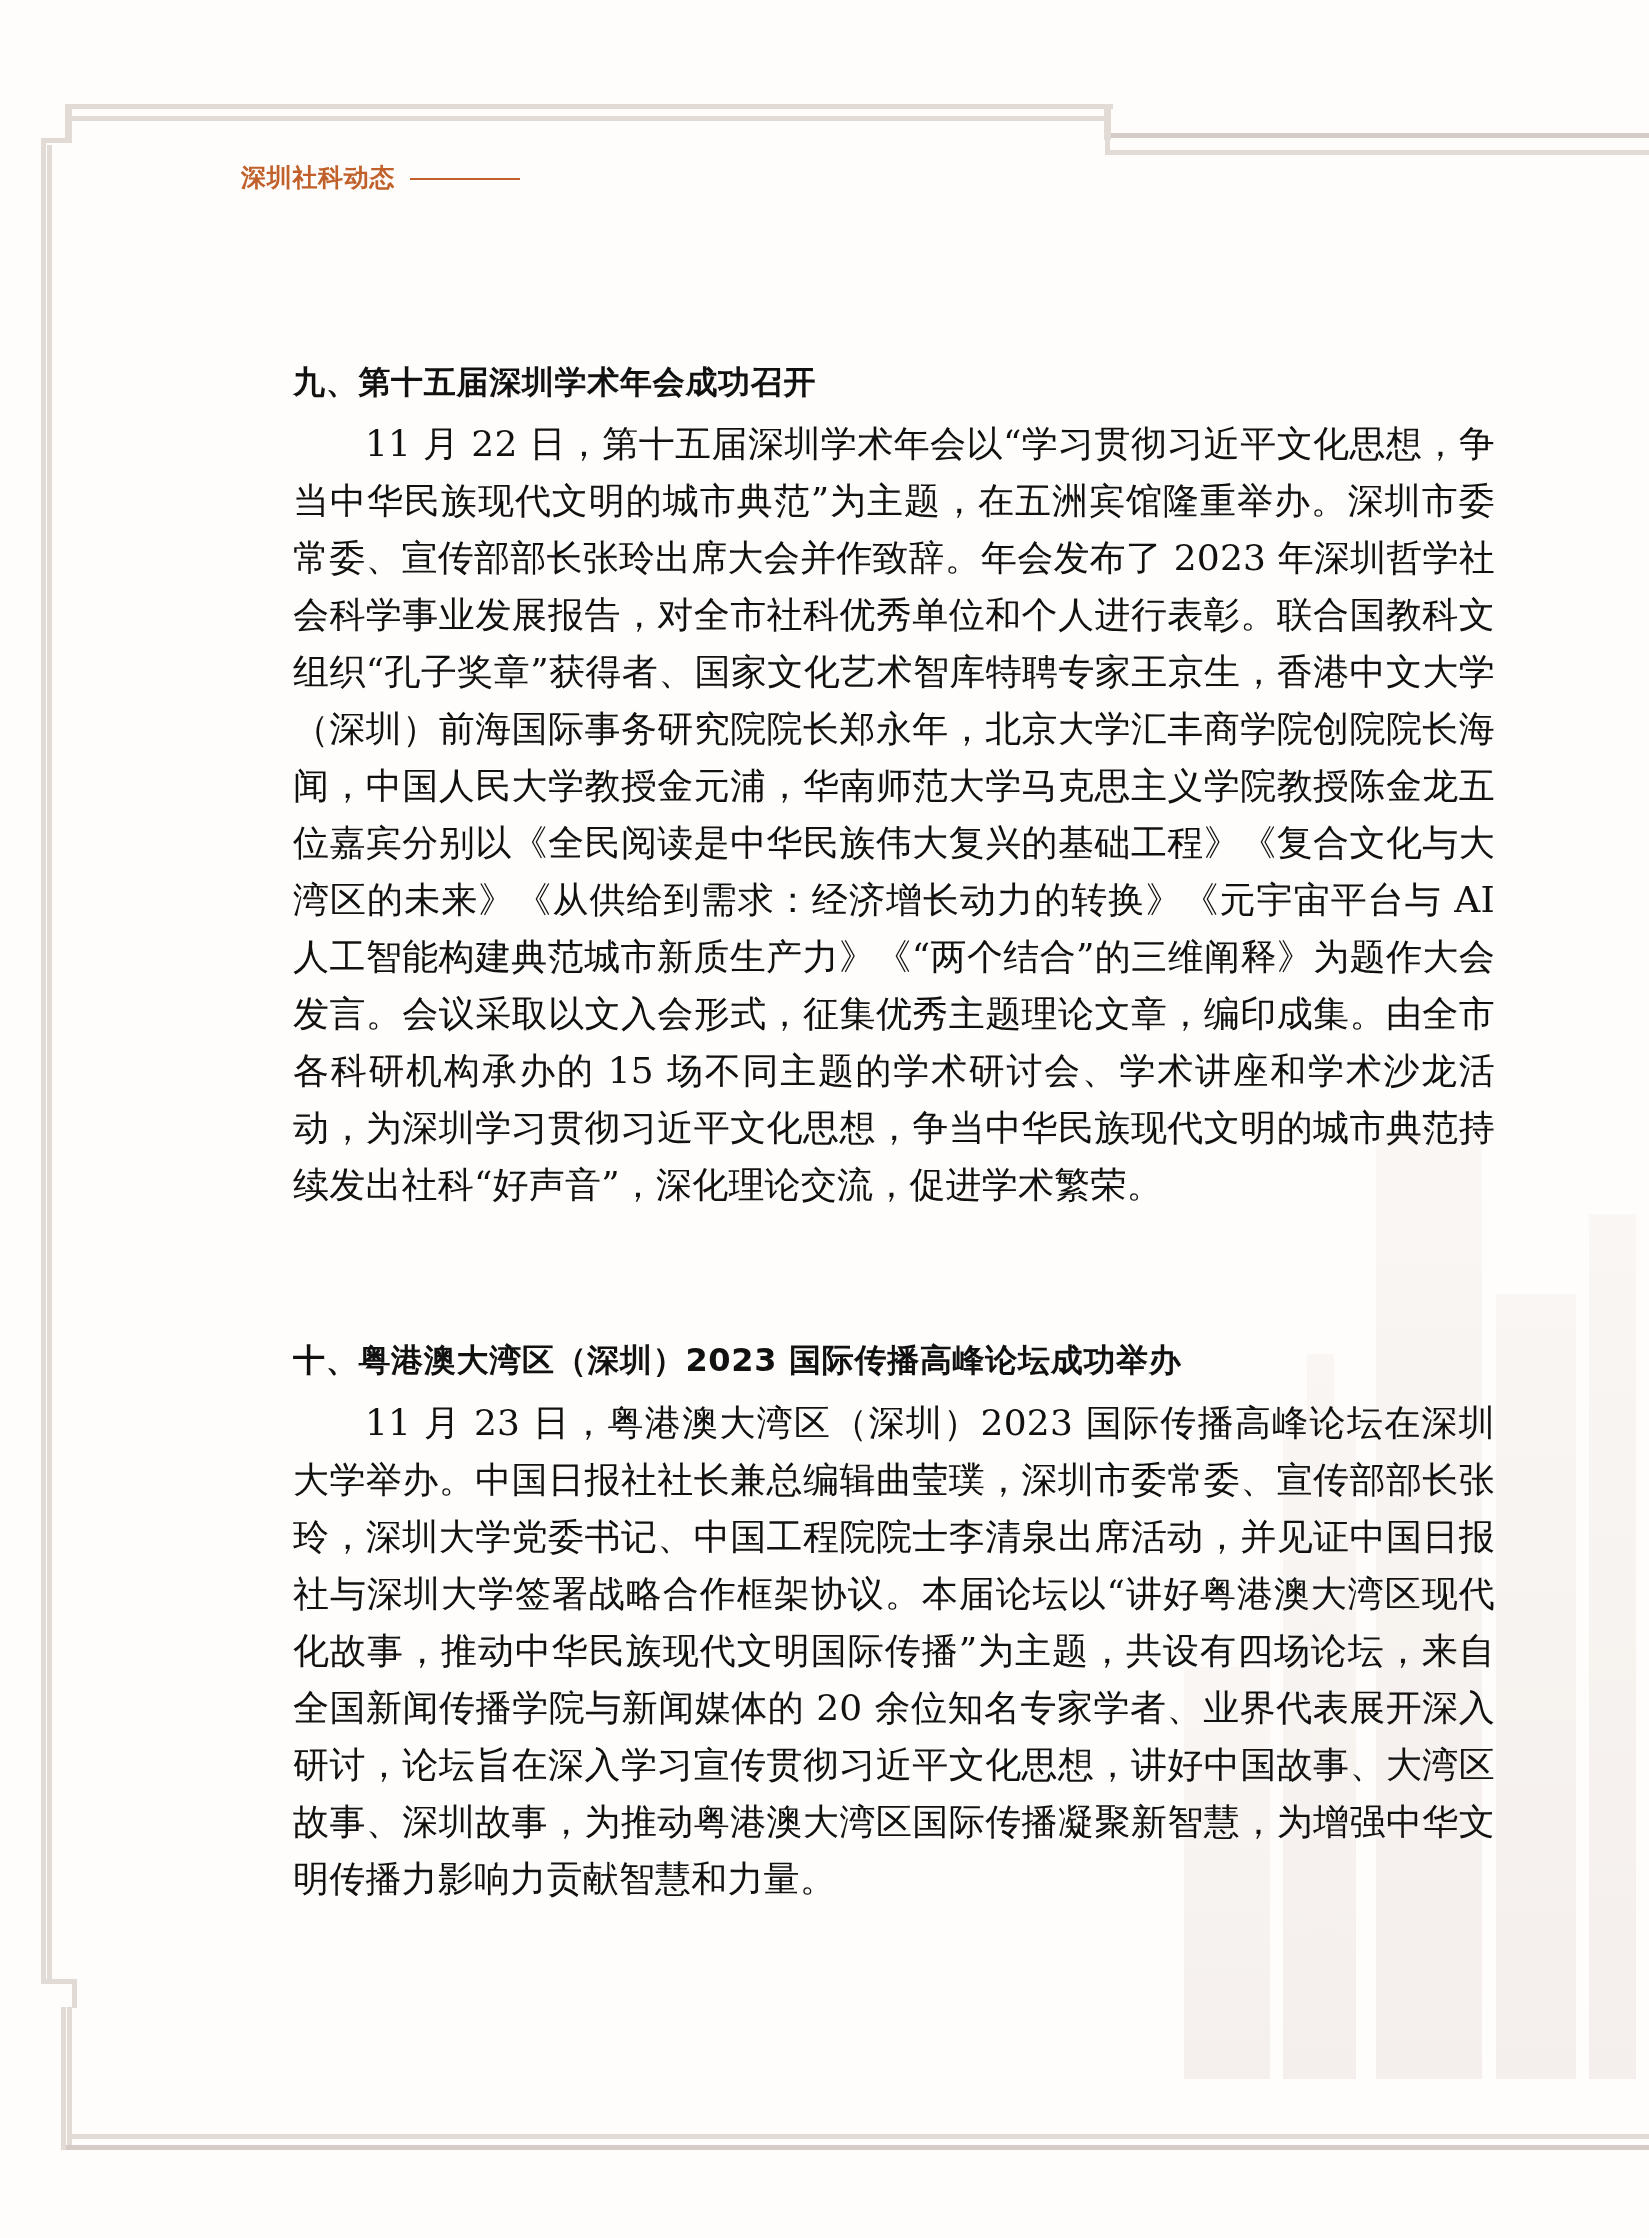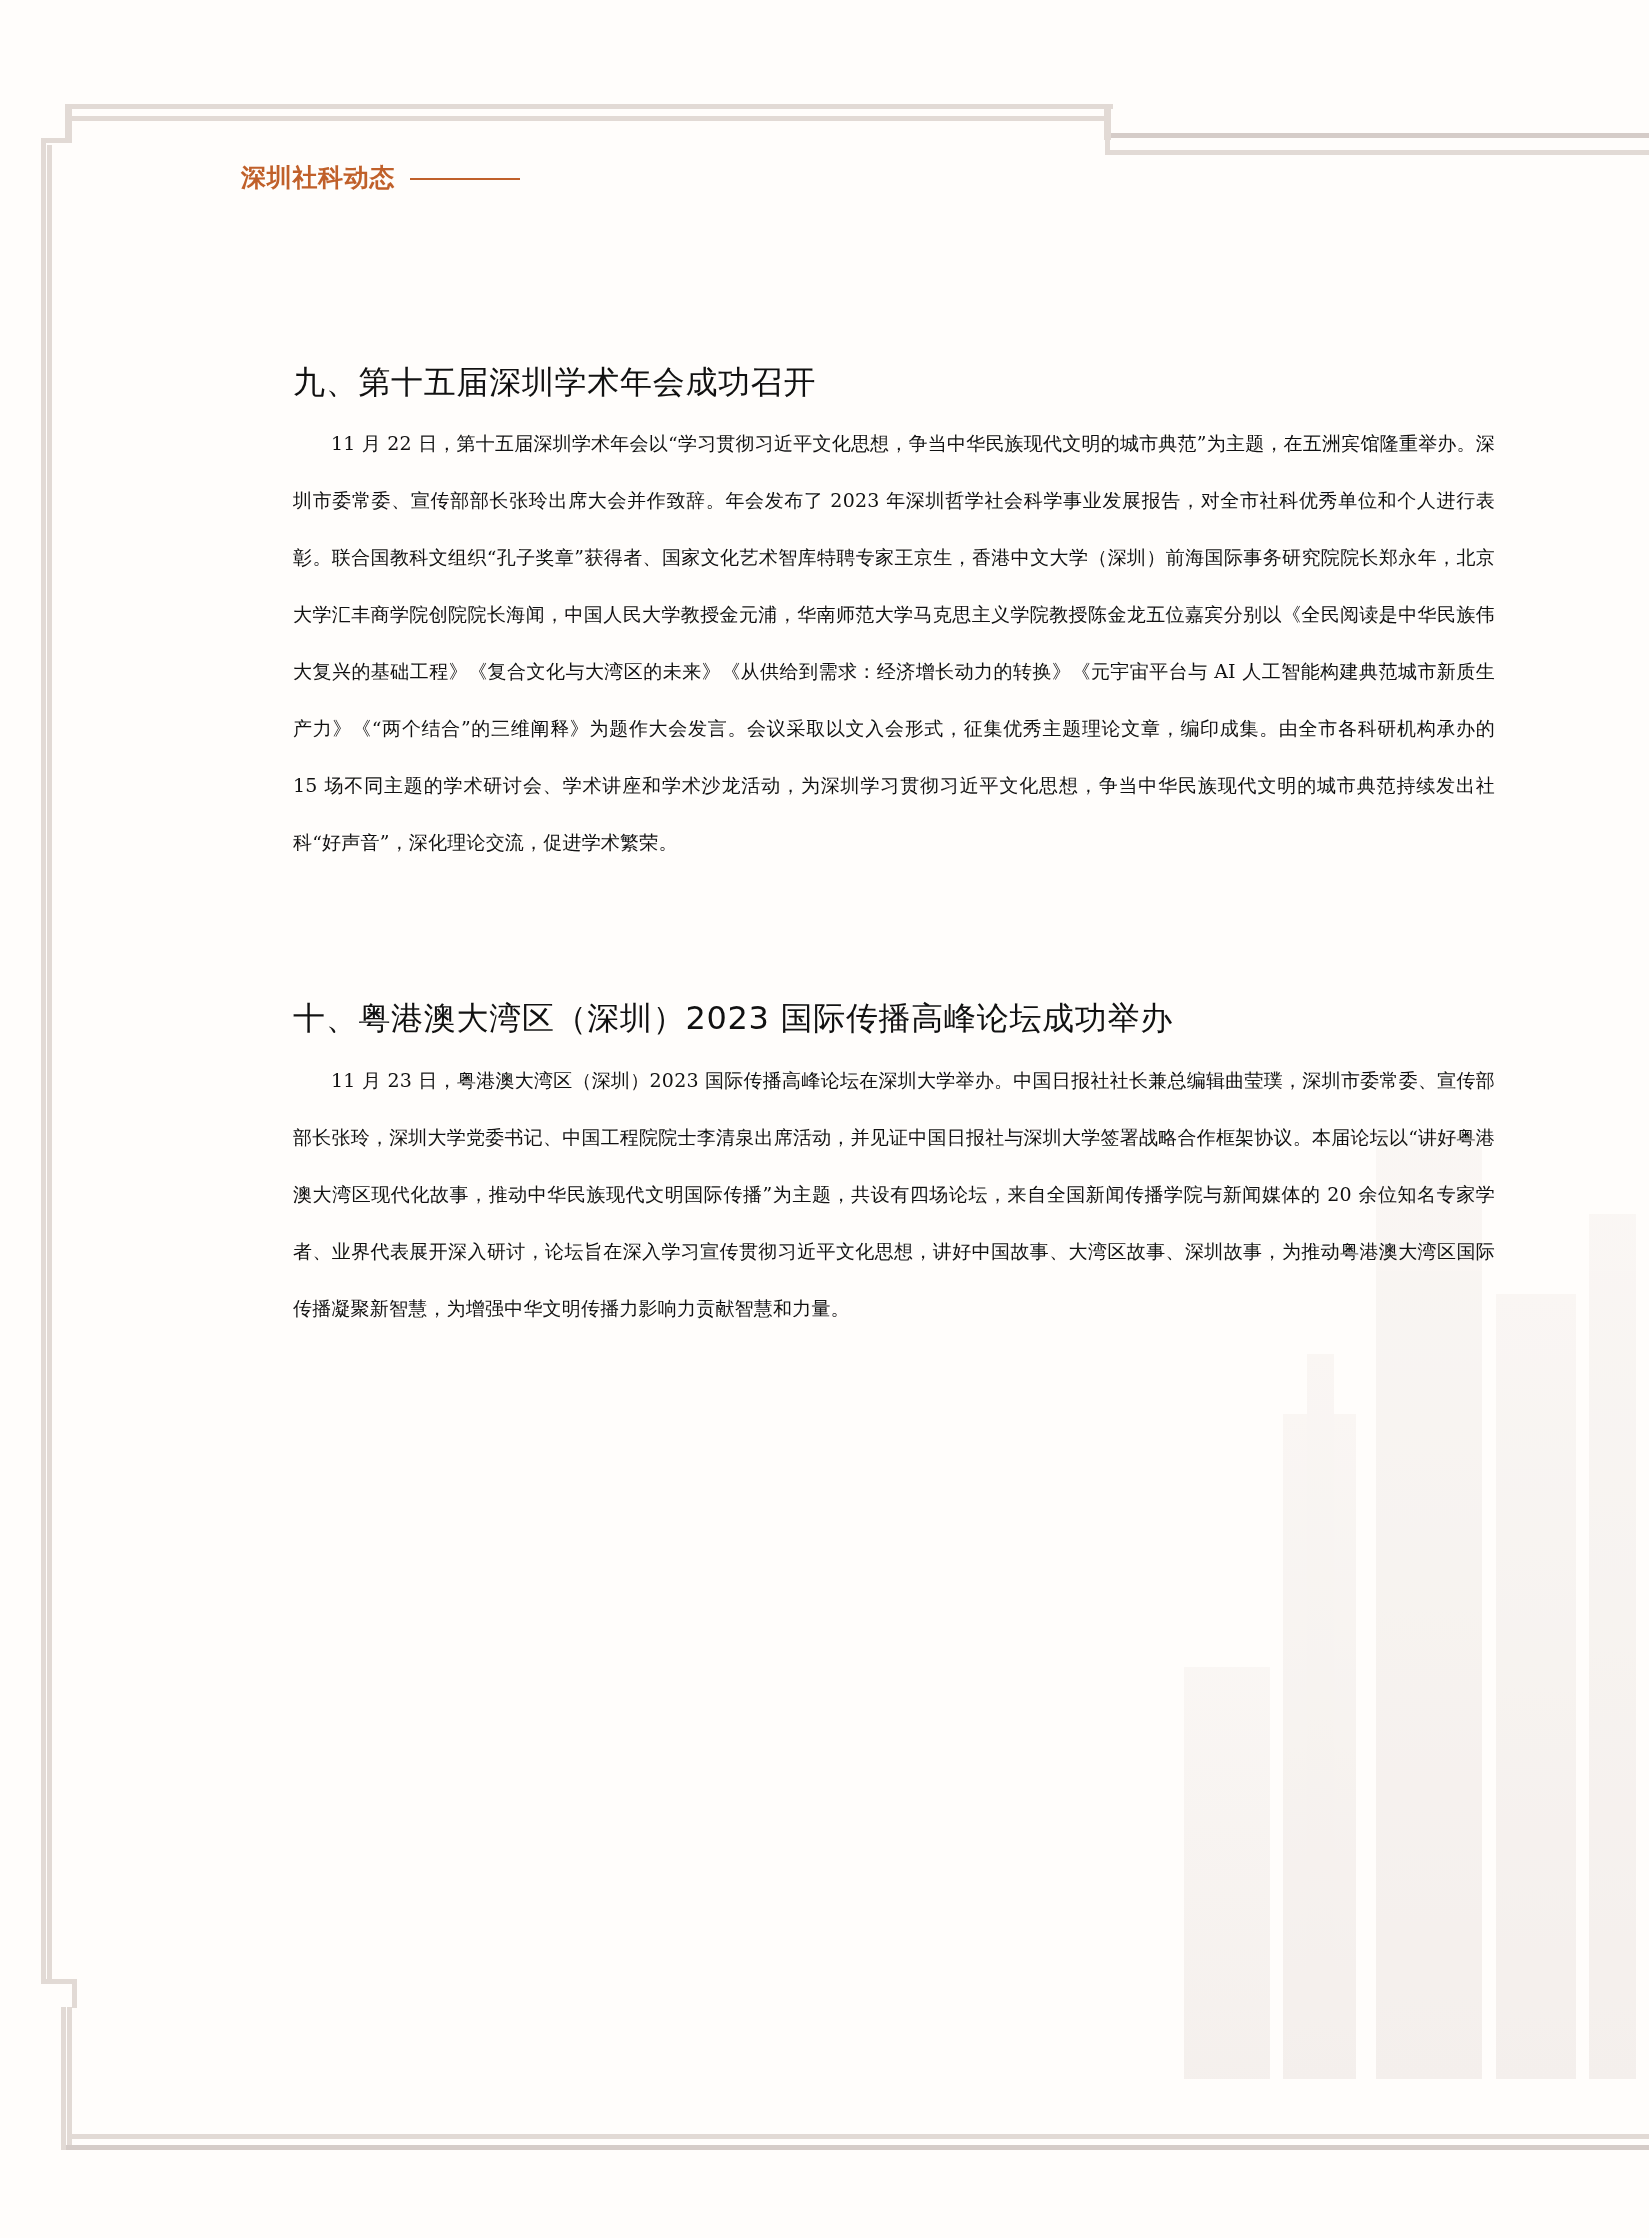--- a/index.html
+++ b/index.html
@@ -21,26 +21,26 @@
   }
   .running-header .label {
     font-family:"DejaVu Sans", sans-serif; font-weight:bold; 
     color:#c0602a; font-size:25px; letter-spacing:0.7px;
   }
   .running-header .rule { width:110px; height:2px; background:#c0602a; margin-left:14.6px; margin-top:2.7px; }
   
   .content { position:absolute; left:293px; top:359px; width:1202px; }
   .section { margin:0; }
   .section-title {
-    font-family:"DejaVu Sans", sans-serif; font-weight:normal;
+    font-family:"DejaVu Sans", sans-serif; font-weight:bold;
     font-size:32px; color:#111; margin:0 0 0 0; padding-left:0;
     height:47px; line-height:47px; letter-spacing:0.7px;
   }
   .section-body {
-    margin:9.3px 0 0 0; font-size:19px; line-height:57px; color:#111;
+    margin:9.3px 0 0 0; font-size:36px; line-height:57px; color:#111;
     text-align:justify; text-indent:2em; letter-spacing:0.2px;
   }
   .gap-1 { height:124px; }
   .gap-2 { height:133px; }
 </style>
 </head>
 <body>
 
 <div class="page-bg"></div>
 

